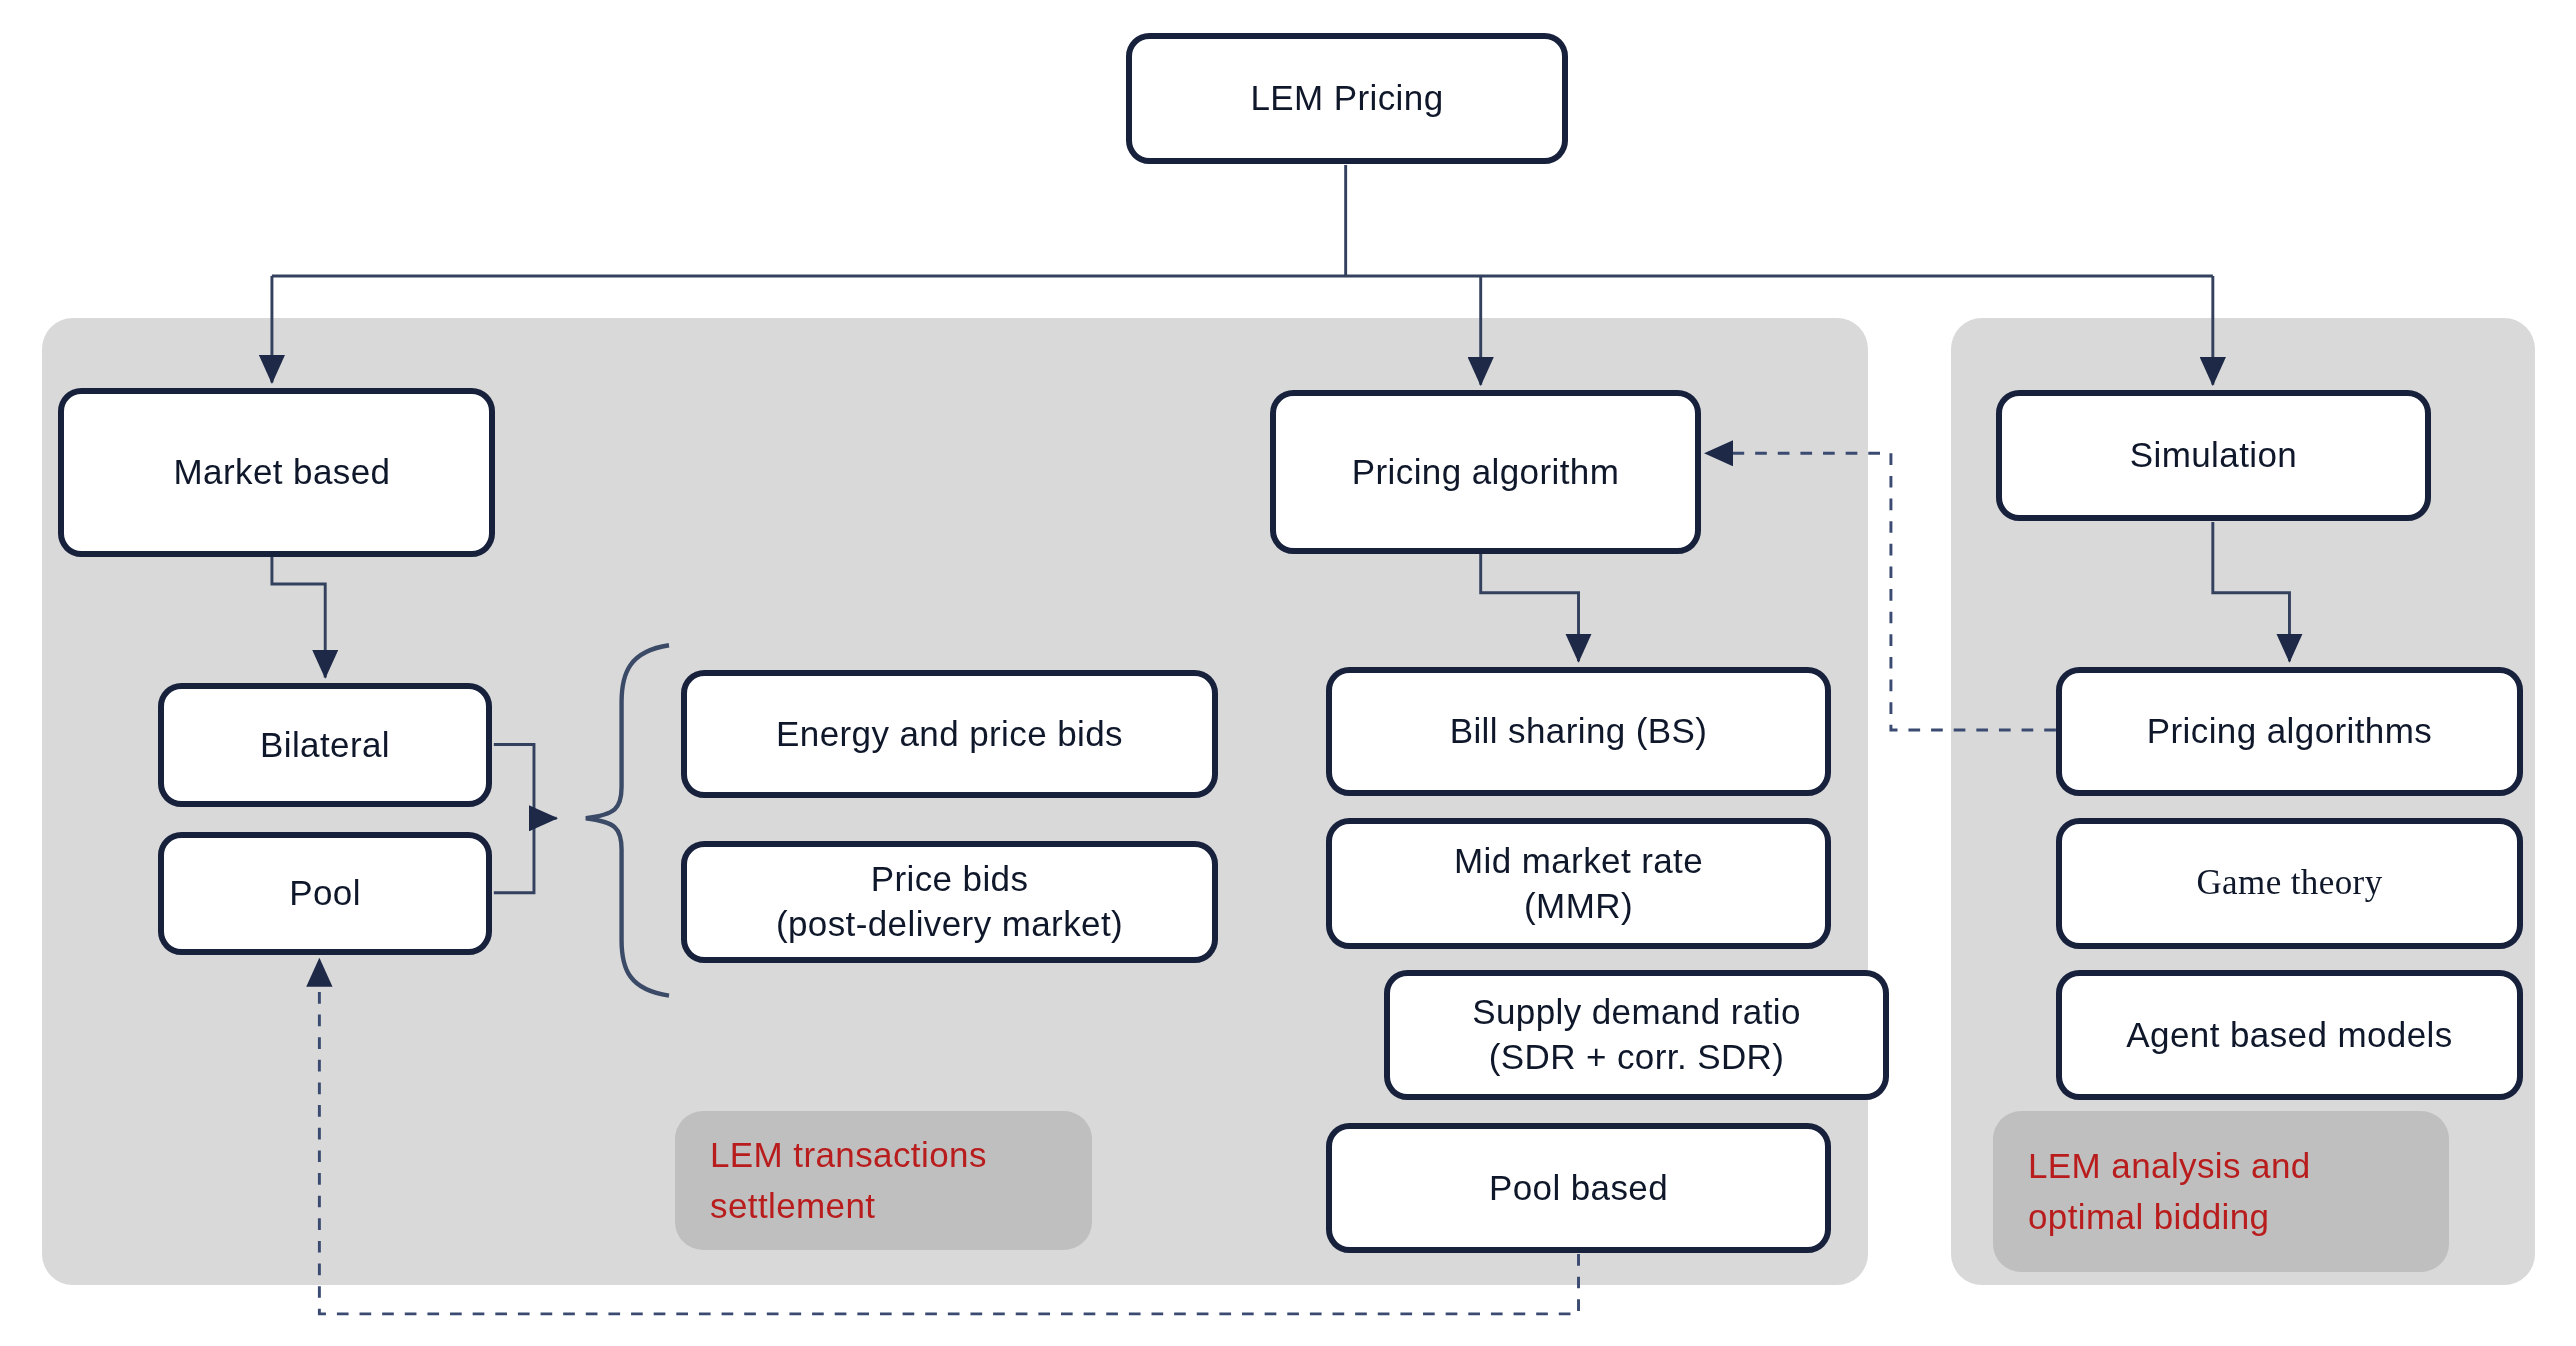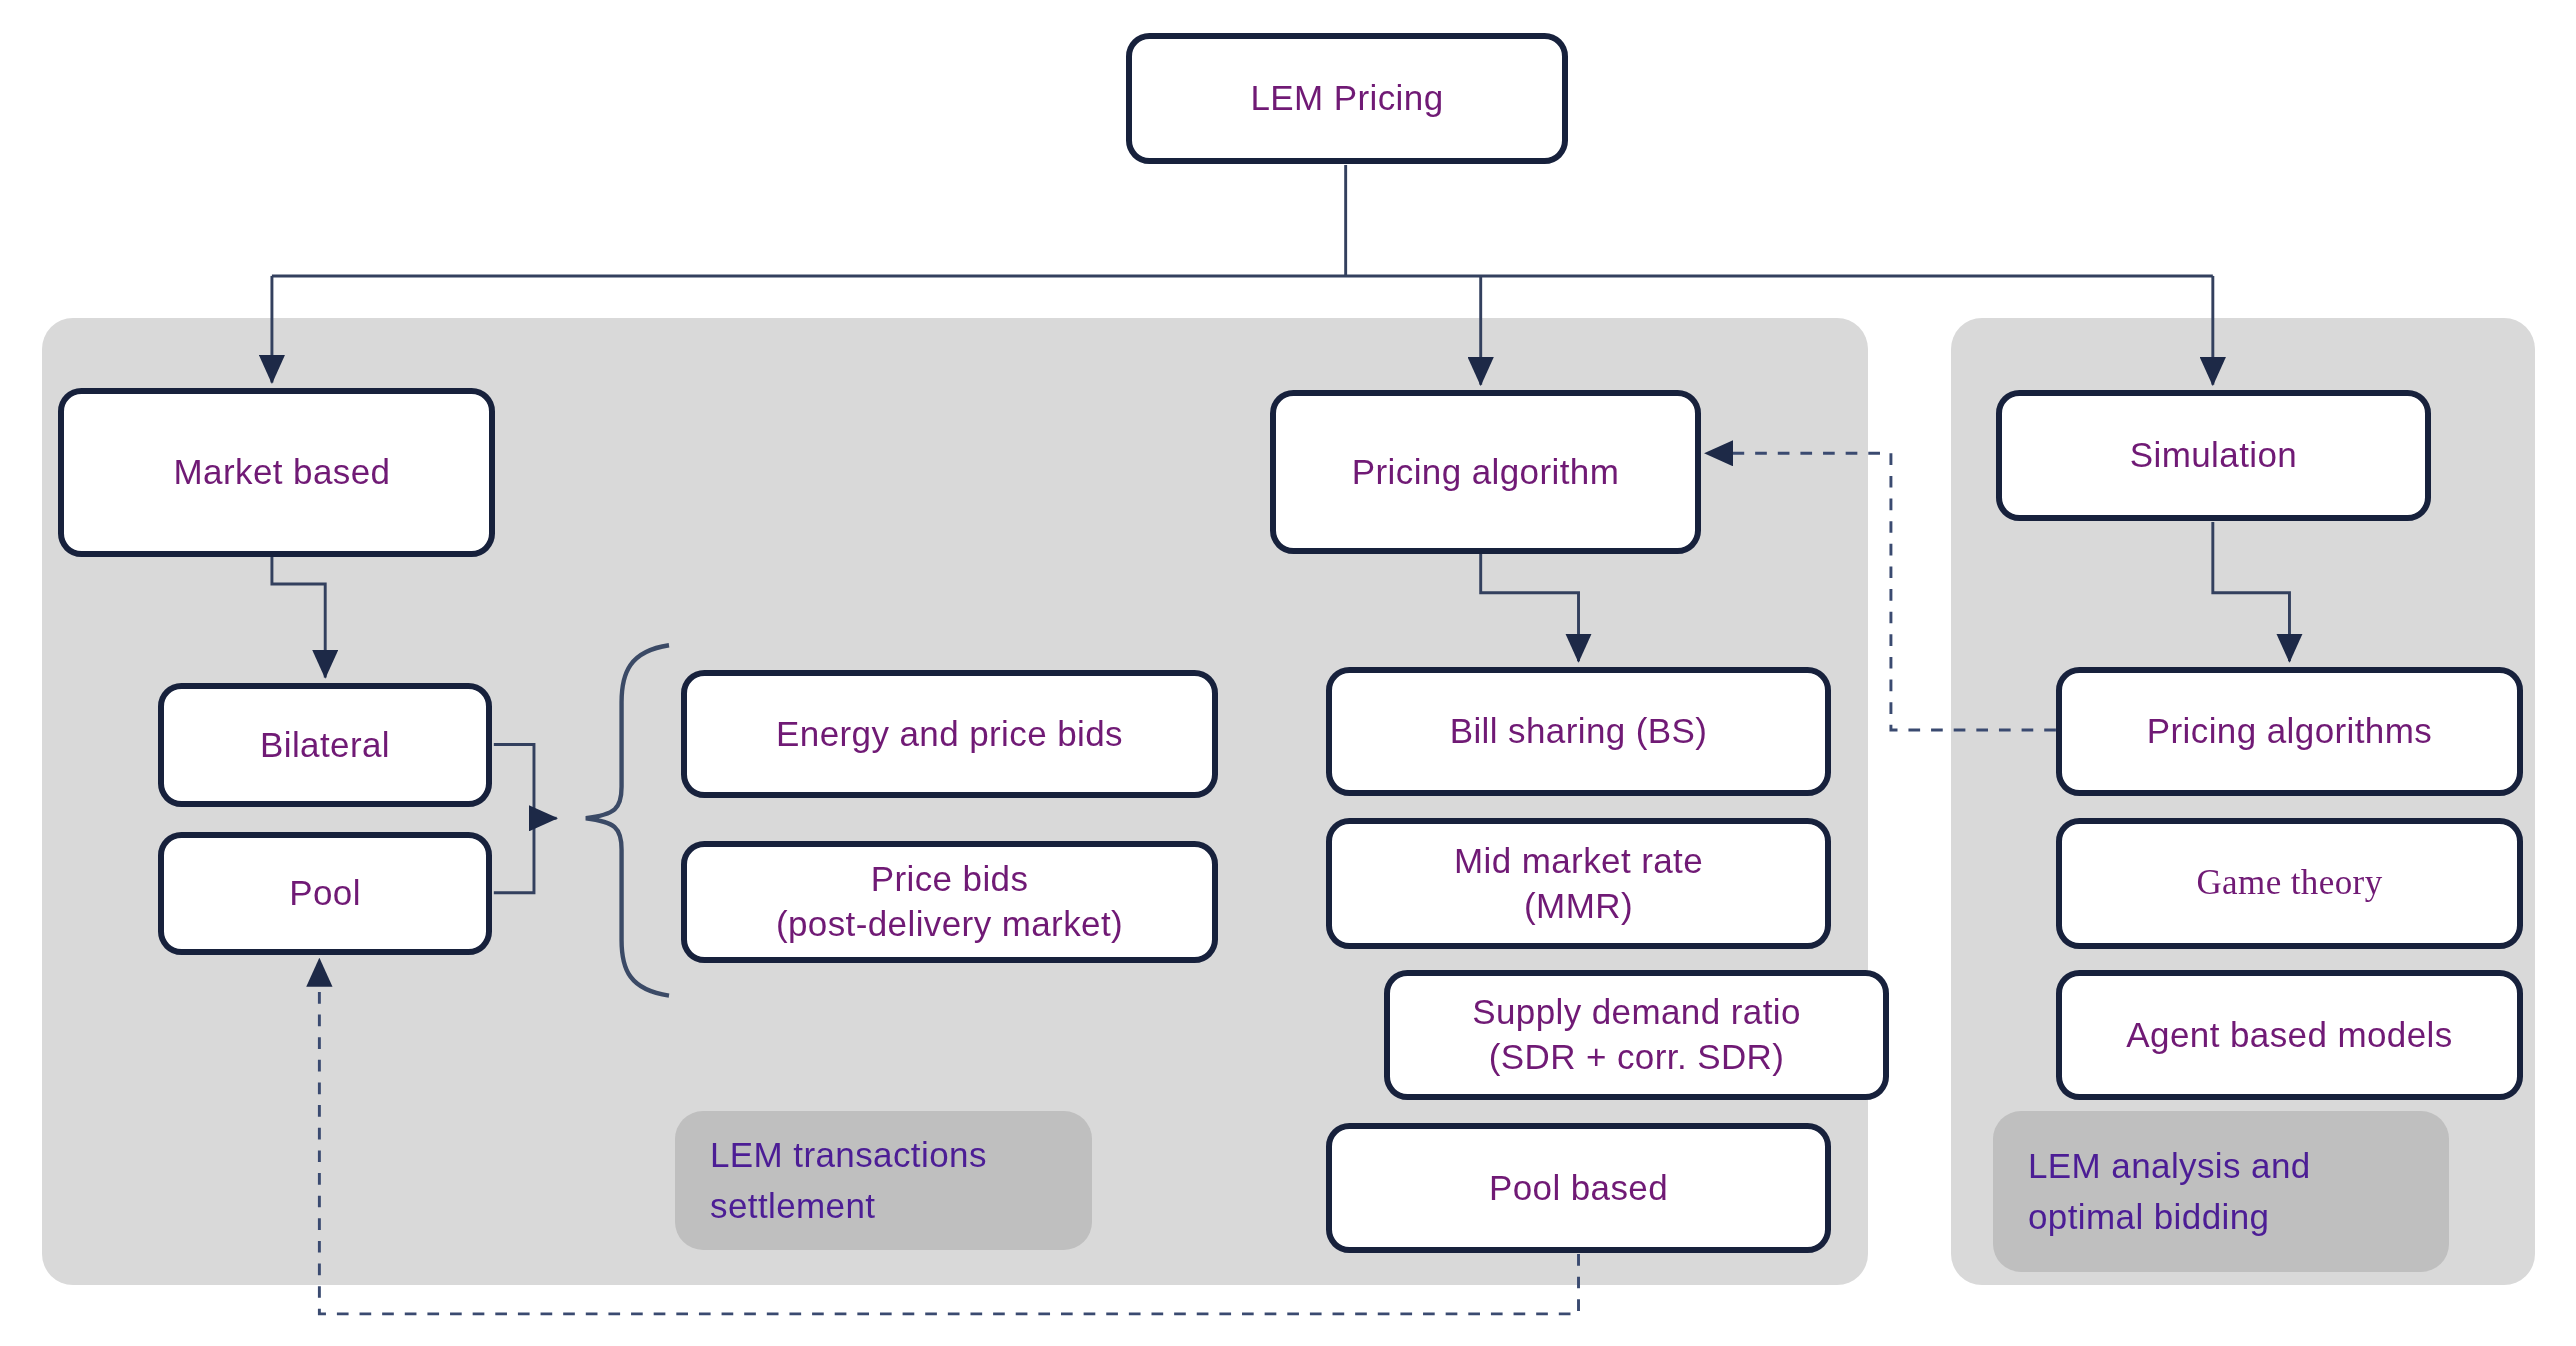--- a/index.html
+++ b/index.html
@@ -12,30 +12,30 @@
   }
   .connectors{position:absolute;left:0;top:0;z-index:2;}
   .node{
     position:absolute;z-index:3;background:#ffffff;
     border:6.6px solid #17213c;border-radius:23.4px;
     display:flex;align-items:center;justify-content:center;
     box-sizing:border-box;
   }
   .node-label{
     display:block;width:100%;text-align:center;white-space:pre-line;
-    font-size:35px;line-height:1.28;color:#701a75;letter-spacing:0.4px;
+    font-size:35px;line-height:1.28;color:#0f172a;letter-spacing:0.4px;
   }
   .note{
     position:absolute;z-index:3;background:#bfbfbf;border-radius:28px;
     display:flex;align-items:center;box-sizing:border-box;
     padding-left:35px;padding-right:14.6px;
   }
   .note-label{
     display:block;text-align:left;white-space:pre-line;
-    font-size:35px;line-height:1.45;color:#4c1d95;letter-spacing:0.4px;
+    font-size:35px;line-height:1.45;color:#b91c1c;letter-spacing:0.4px;
   }
 </style>
 </head>
 <body>
 
 <div class="stage">
 
   <div class="panel" style="left:42px;top:318px;width:1826px;height:967px;"></div>
   <div class="panel" style="left:1951px;top:318px;width:584px;height:967px;"></div>
 

